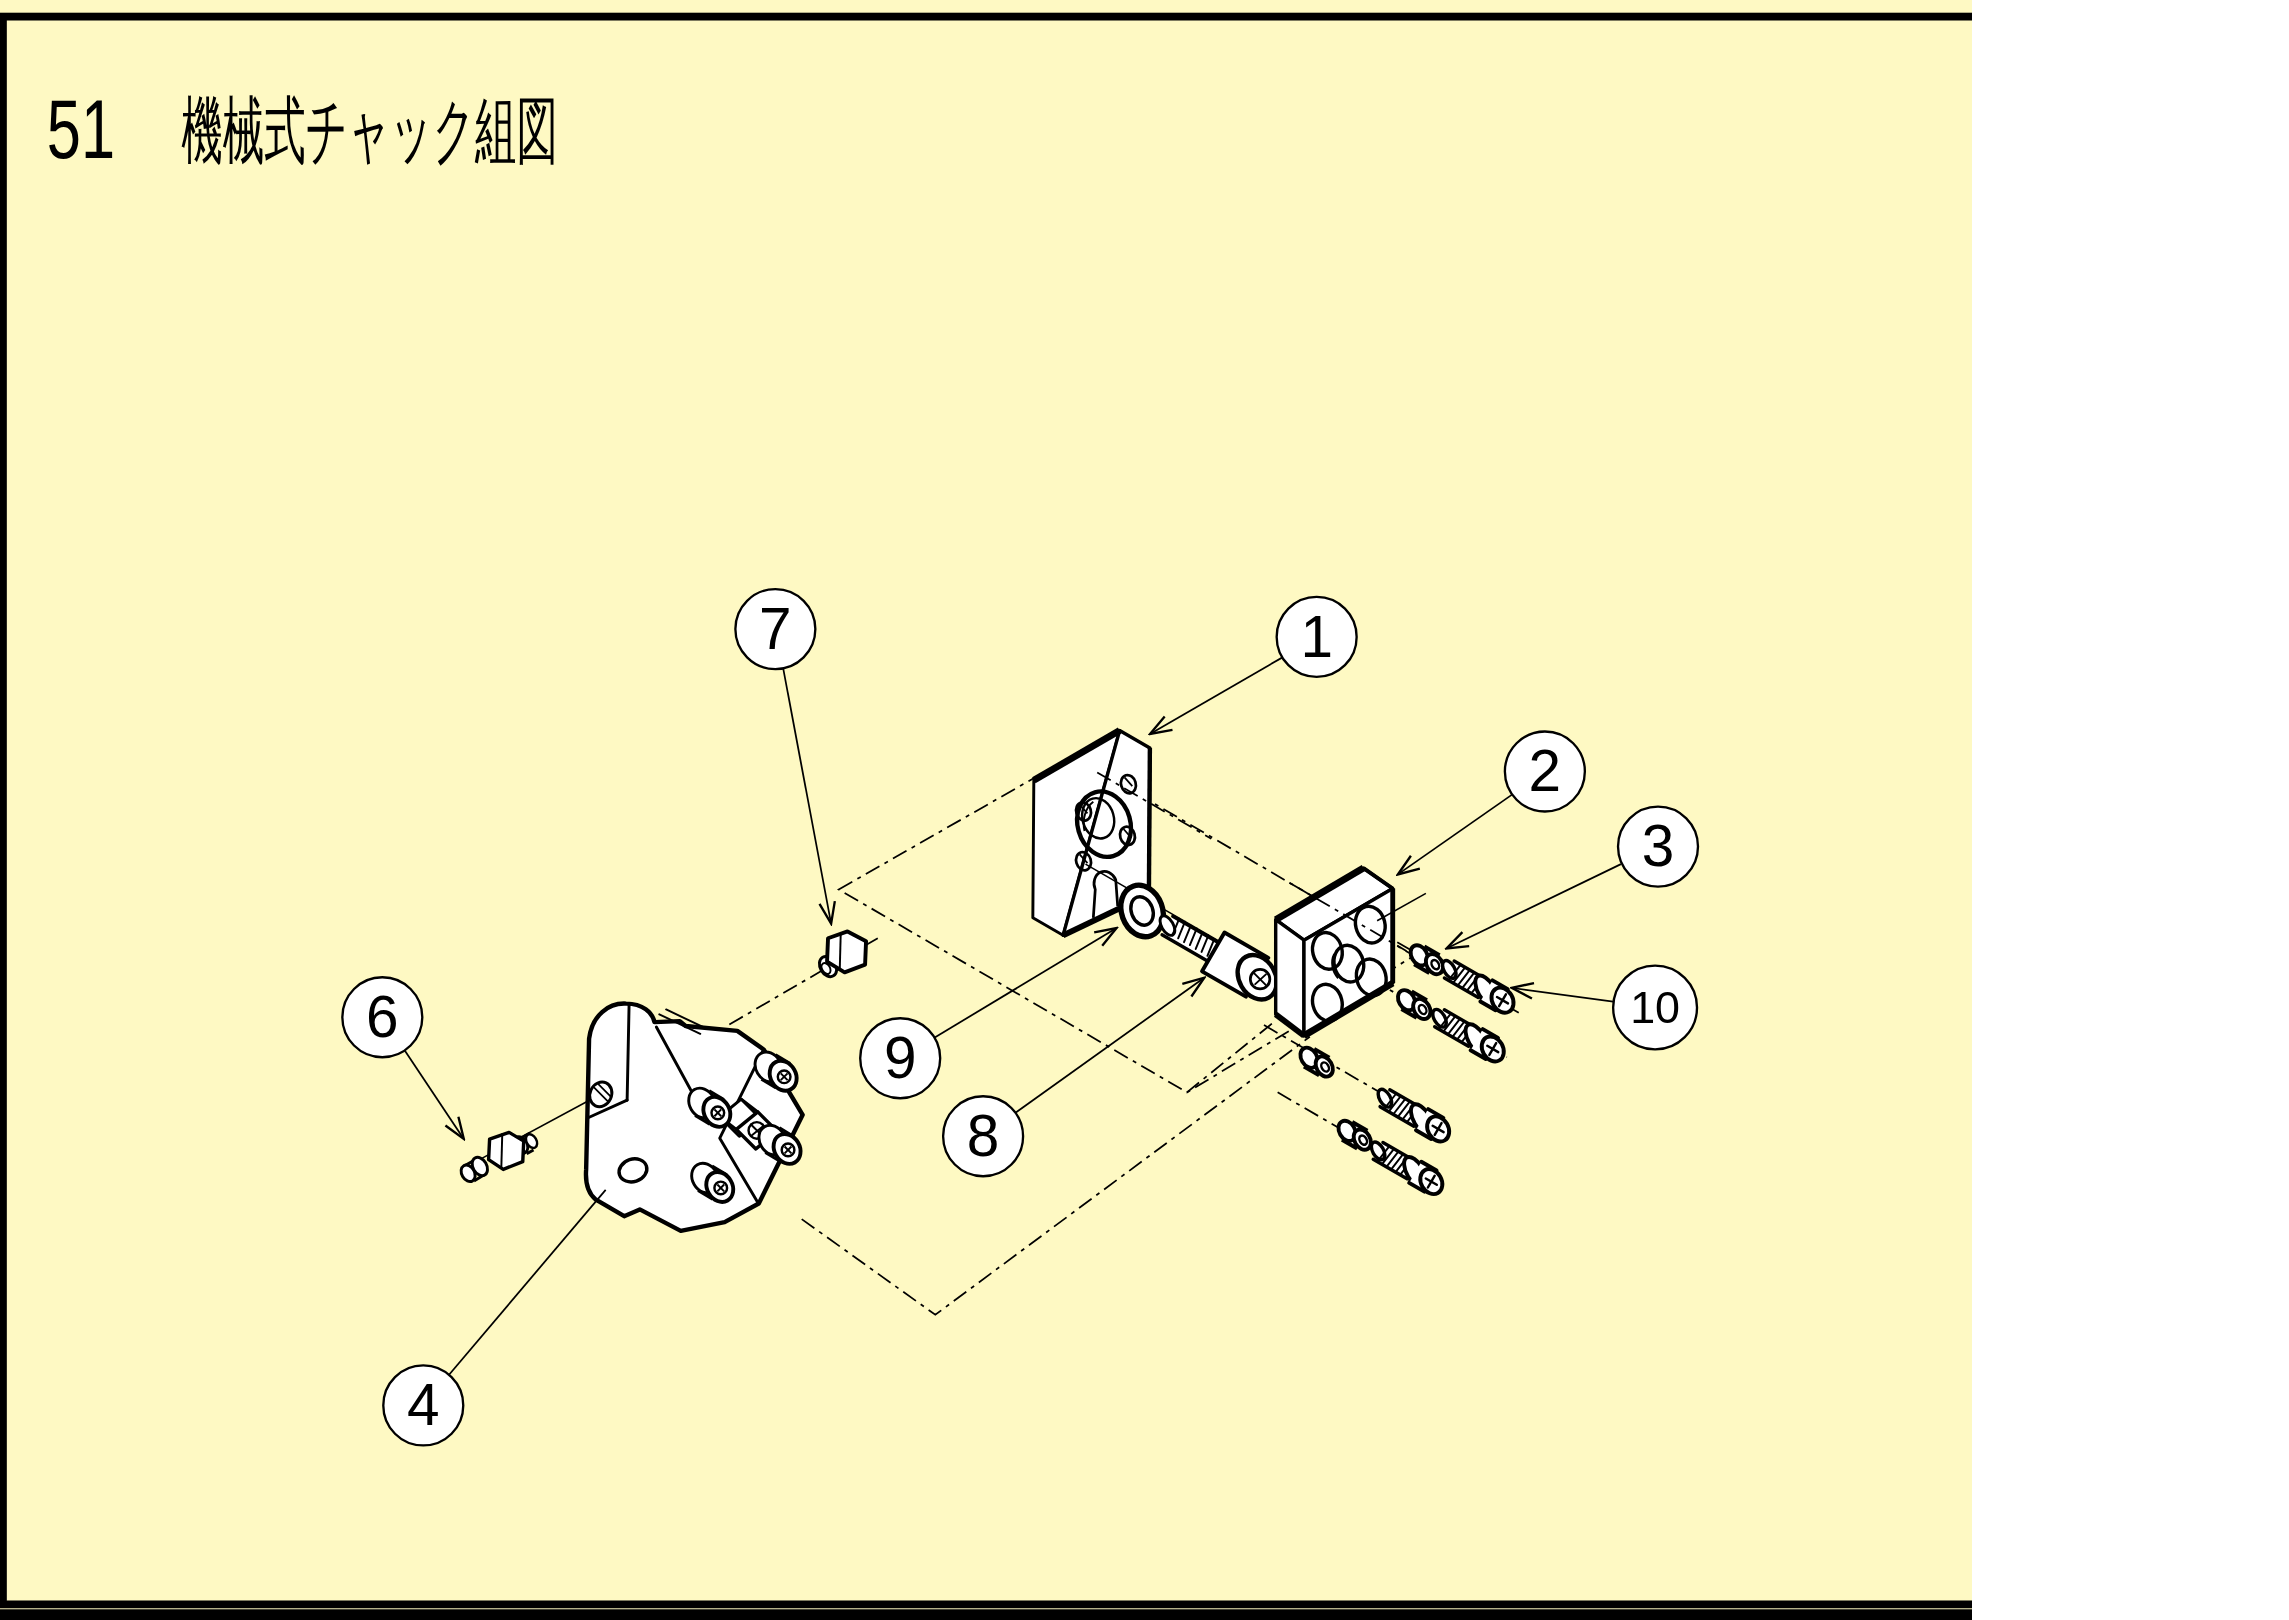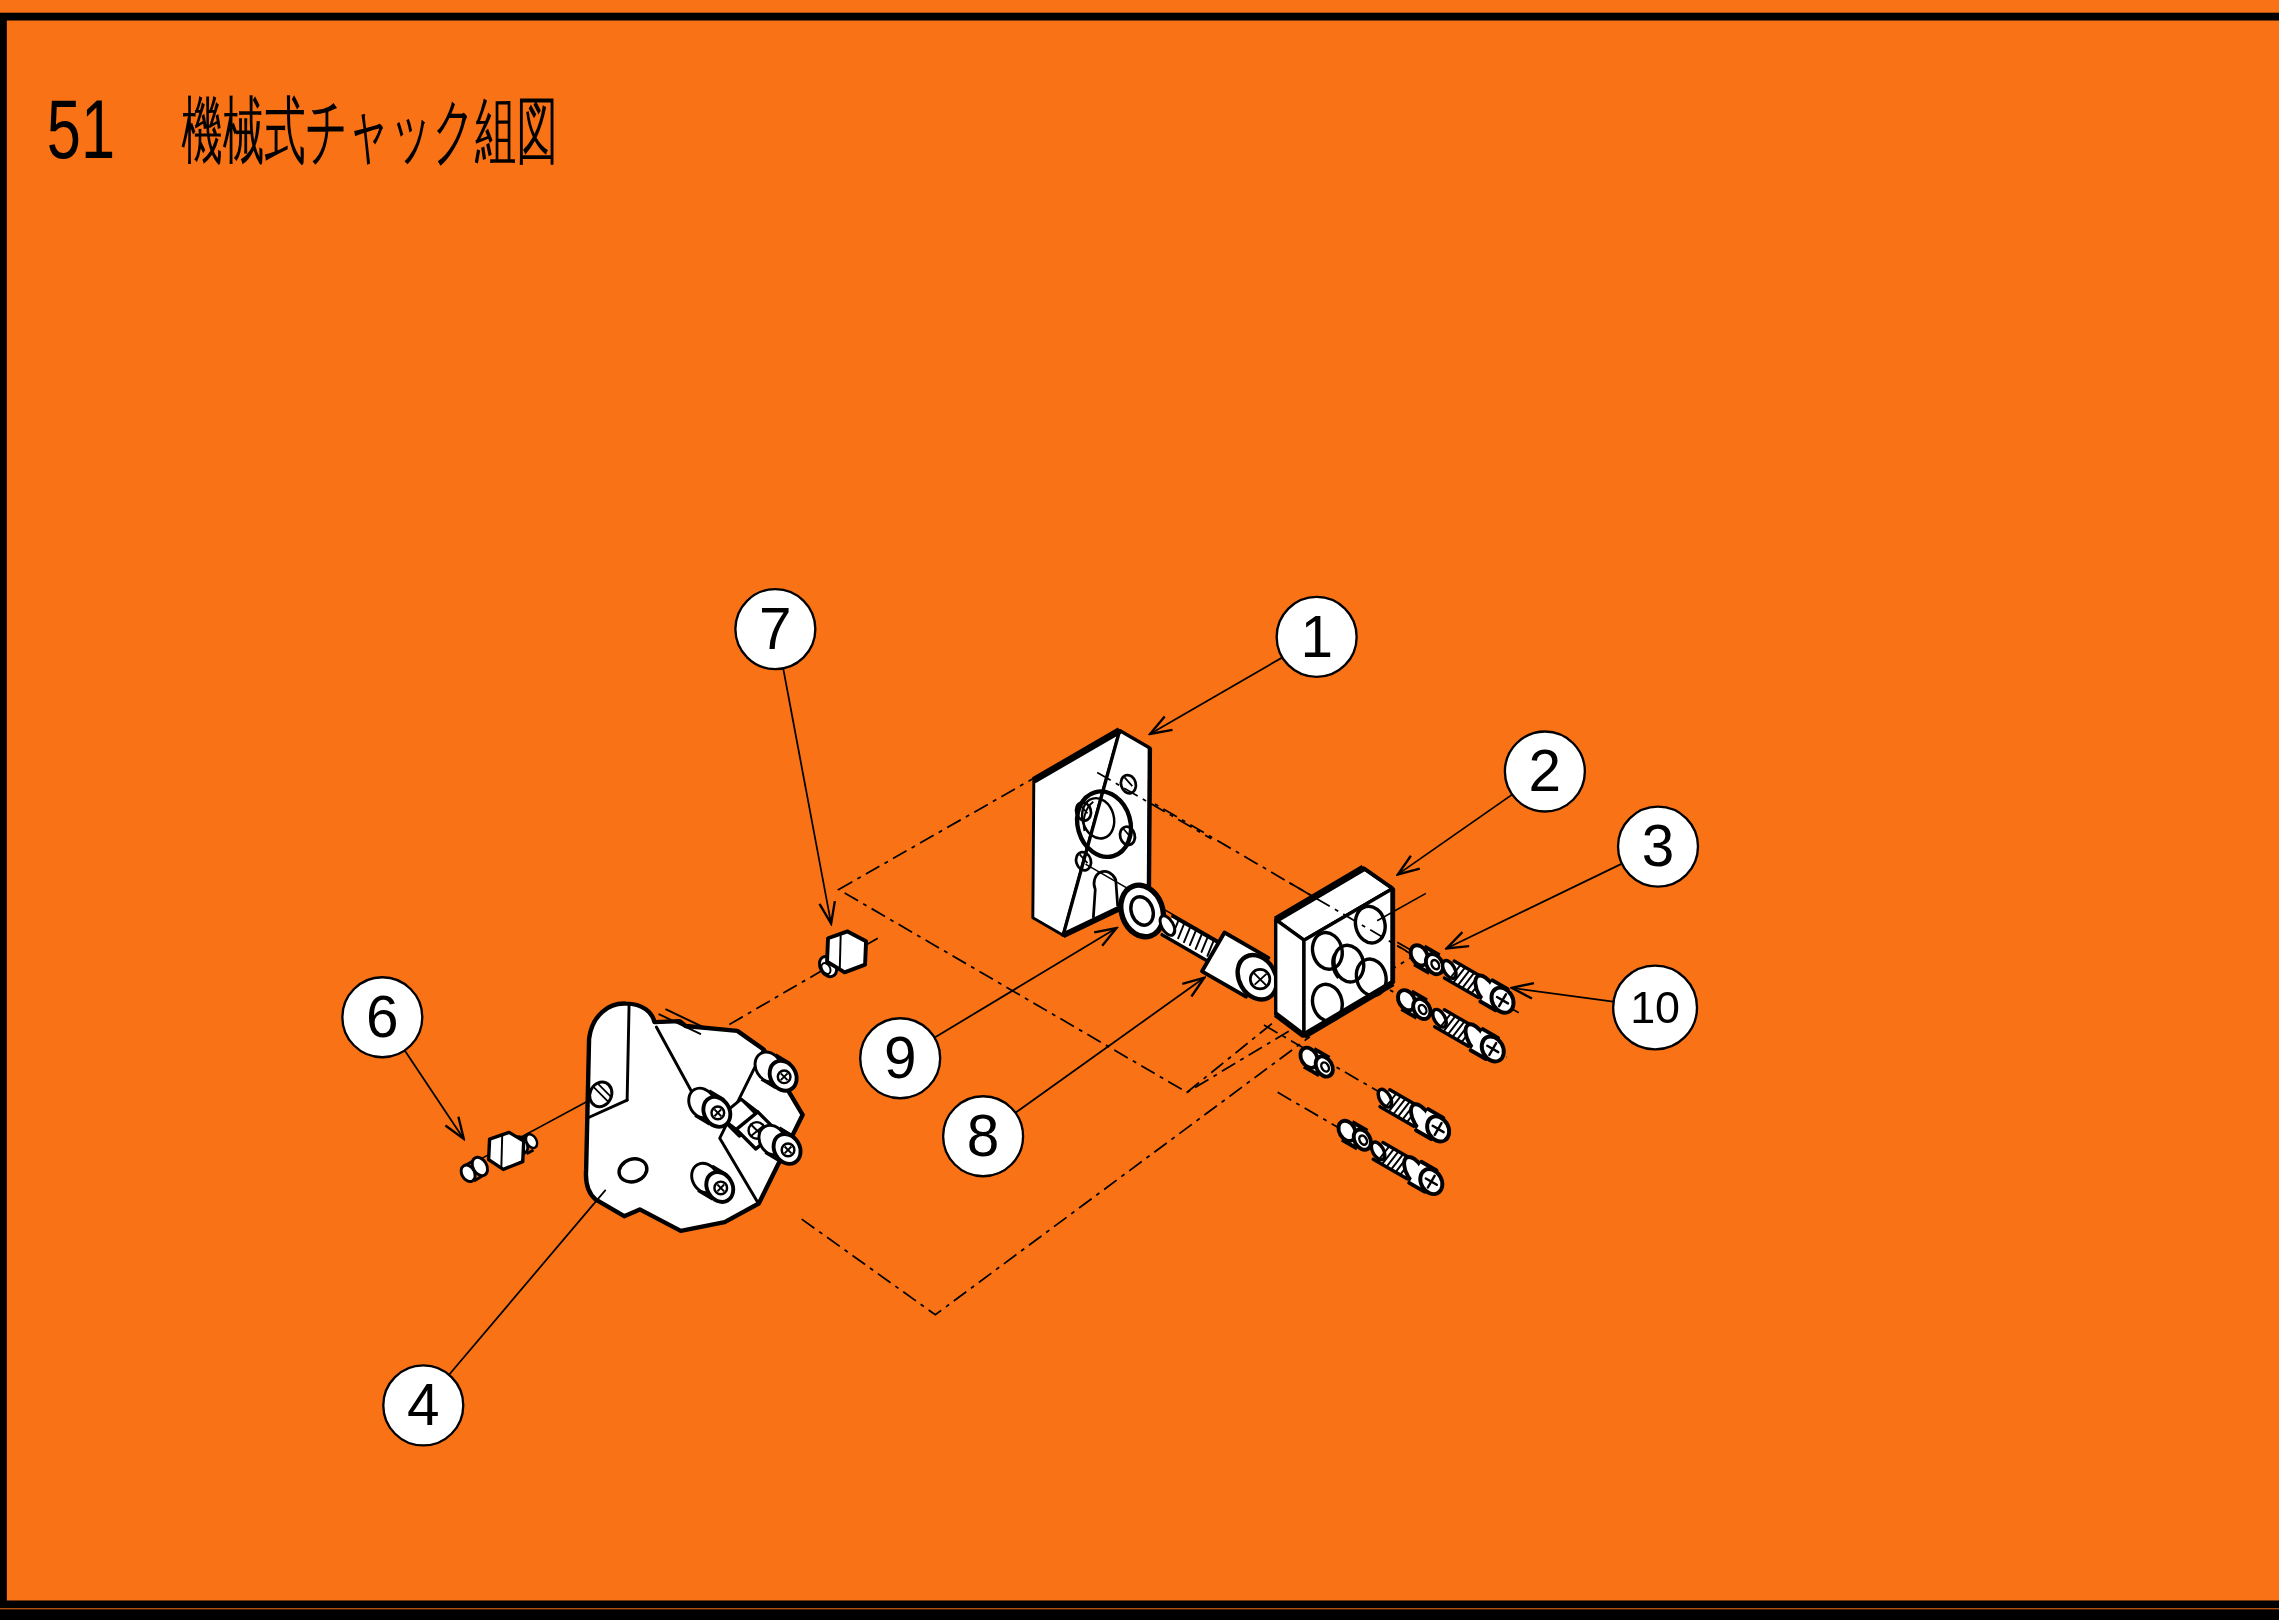--- a/index.html
+++ b/index.html
@@ -1,16 +1,16 @@
 <!DOCTYPE html>
 <html><head>
 <meta charset="utf-8">
 <style>
   html,body{margin:0;padding:0;background:#fff;}
-  .page{position:relative;width:2279px;height:1621px;background:#f97316;overflow:hidden;
+  .page{position:relative;width:1972px;height:1621px;background:#fef9c3;overflow:hidden;
         font-family:"Liberation Sans","DejaVu Sans",sans-serif;}
   svg{position:absolute;left:0;top:0;}
   svg text{fill:#000;}
   .balloon-text{font-family:"Liberation Sans","DejaVu Sans",sans-serif;}
 </style>
 </head>
 <body>
 
 <div class="page">
 <svg id="dwg" width="2290" height="1621" viewBox="0 0 2348 1662">

